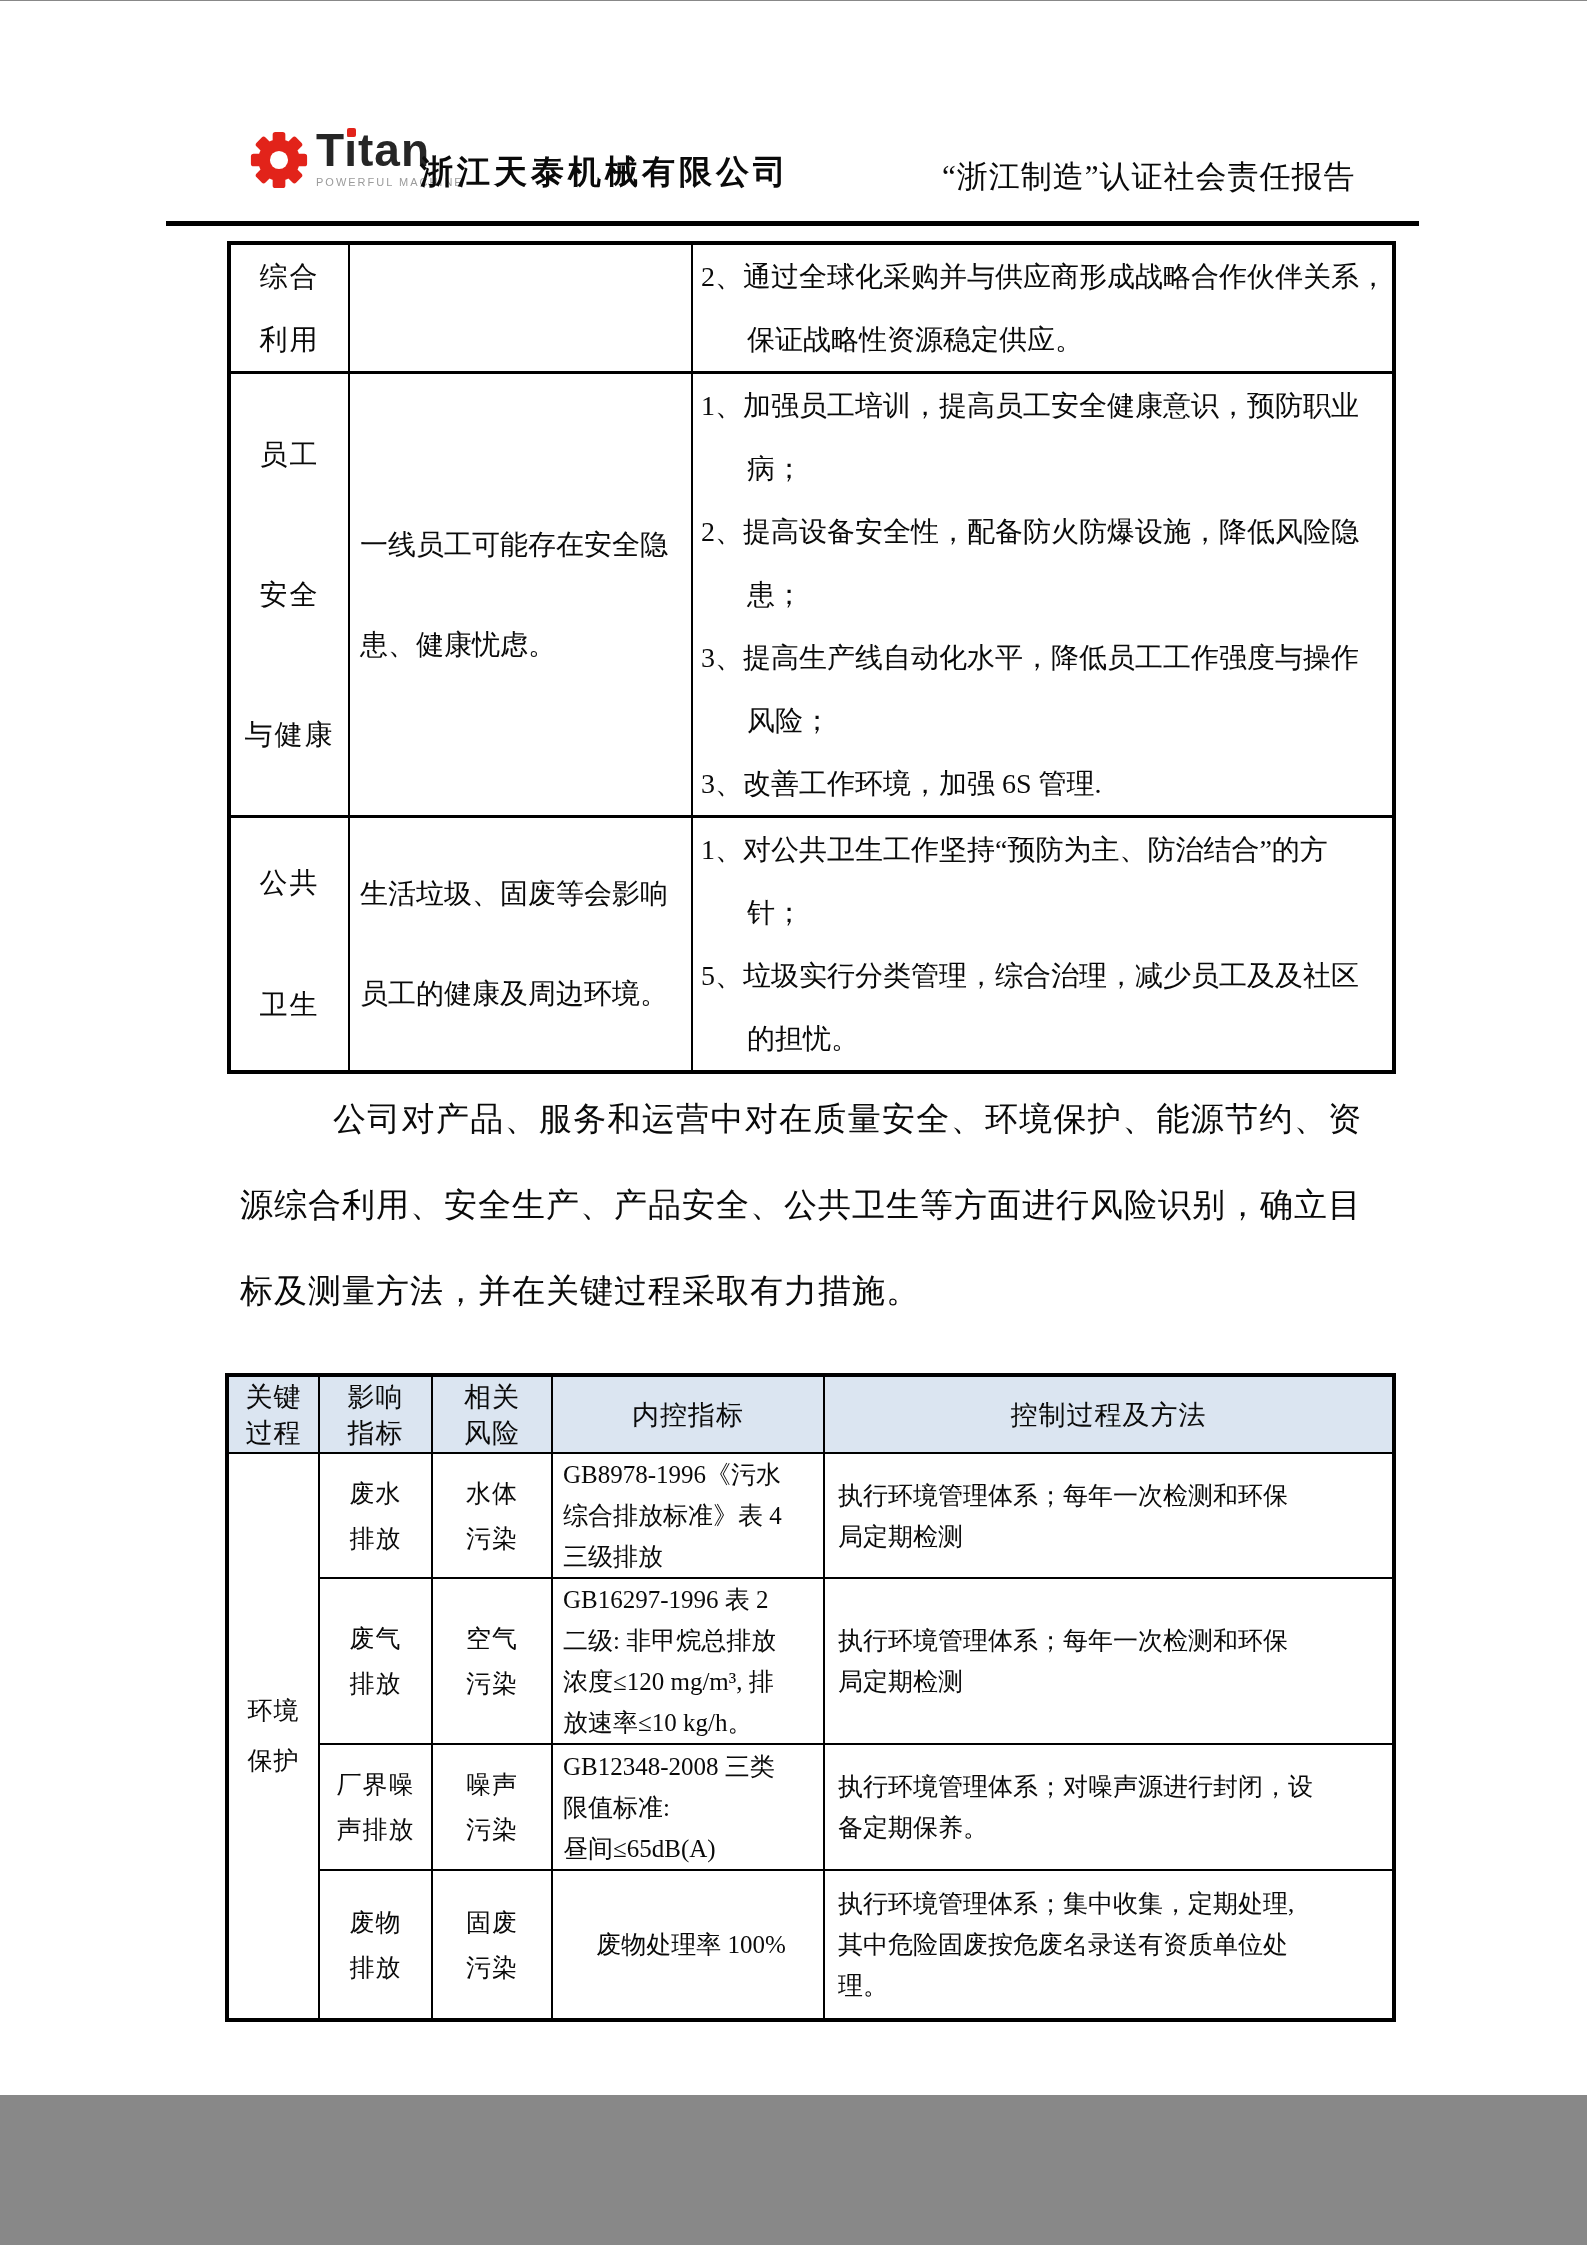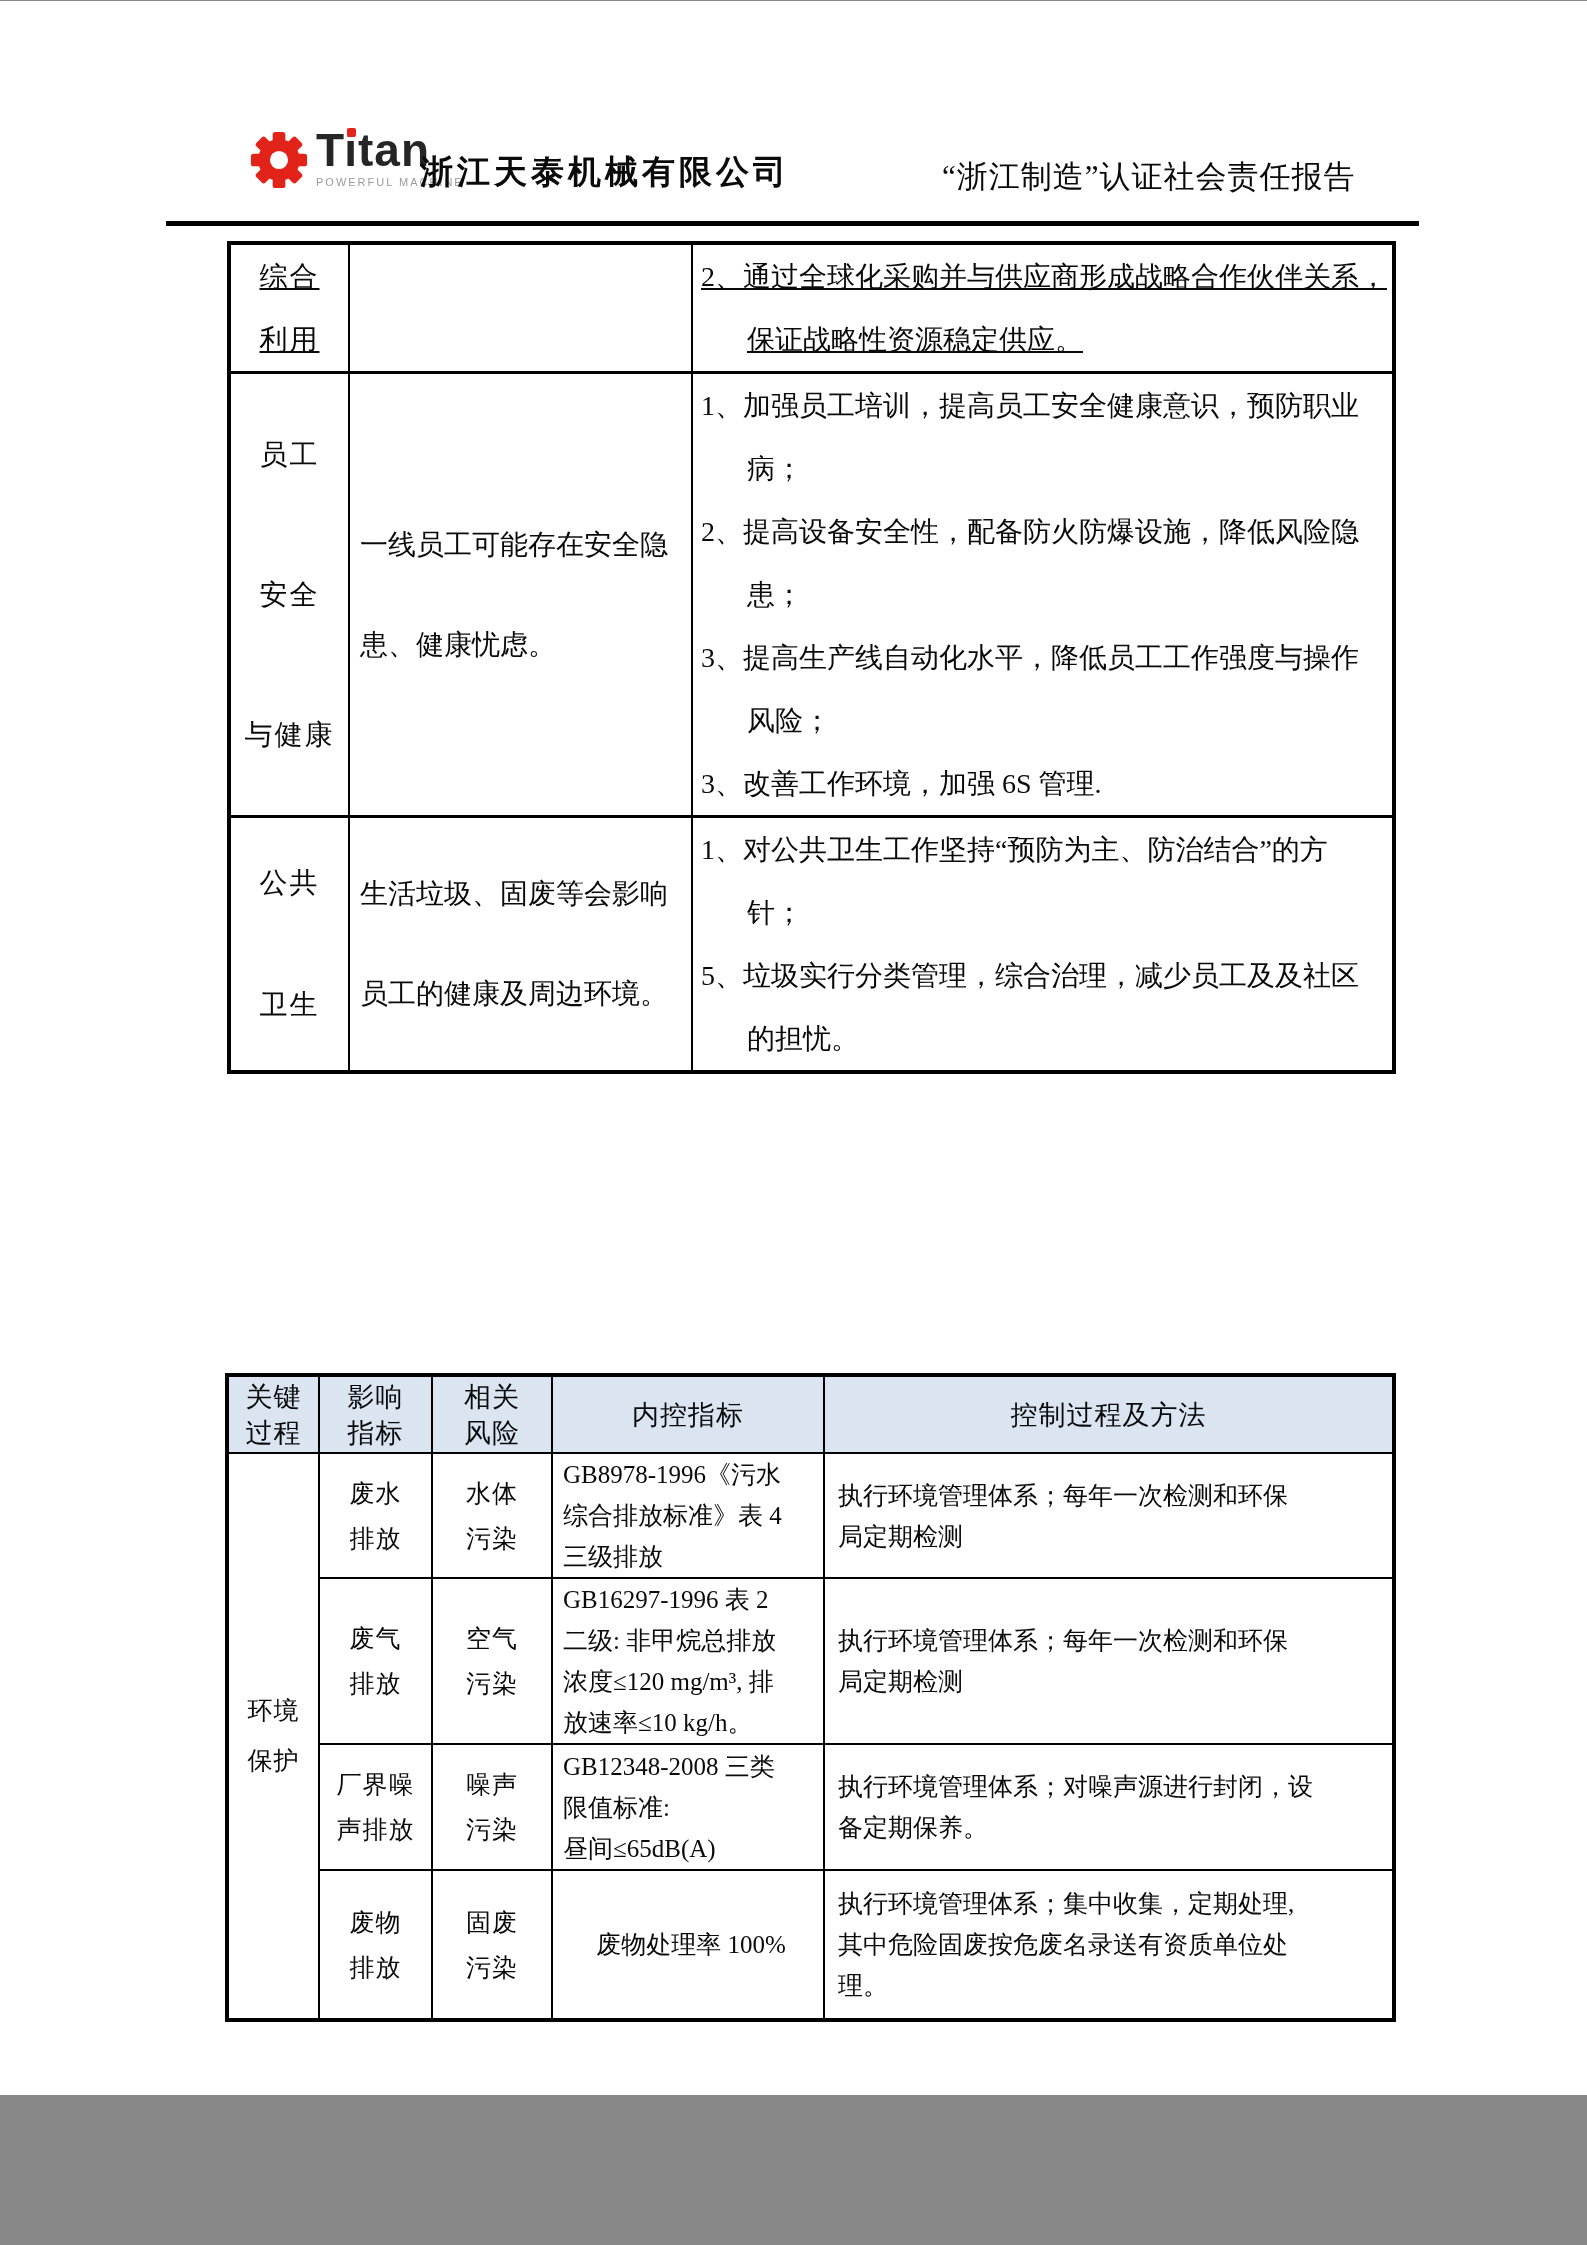--- a/index.html
+++ b/index.html
@@ -37,21 +37,21 @@
   .rule{position:absolute;left:166px;top:220px;width:1253px;height:5px;background:#000;}
 
   
   #t1{
     position:absolute;left:227px;top:240px;width:1165px;
     border-collapse:collapse;table-layout:fixed;
     border:4px solid #000;
     font-size:28px;
   }
   #t1 td{border:2px solid #000;border-top-width:3px;border-bottom-width:3px;vertical-align:middle;padding:0;}
-  #t1 tbody tr:nth-child(1){height:126px;text-decoration:underline;}
+  #t1 tbody tr:nth-child(1){height:126px;}
   #t1 tbody tr:nth-child(2){height:439px;}
   #t1 tbody tr:nth-child(3){height:250px;}
   .t1-aspect{text-align:center;letter-spacing:2px;}
   #t1 tbody tr:nth-child(1) .t1-aspect div{line-height:63px;}
   #t1 tbody tr:nth-child(2) .t1-aspect div{line-height:140px;}
   #t1 tbody tr:nth-child(3) .t1-aspect div{line-height:122px;}
   .t1-risk{padding:0 10px !important;}
   .t1-risk div{line-height:100px;text-align:left;}
   .t1-measures{padding:0 4px 0 8px !important;}
   .measure div{line-height:63px;text-align:left;}
@@ -180,20 +180,21 @@
             </div>
             <div class="measure">
               <div>5、垃圾实行分类管理，综合治理，减少员工及及社区</div>
               <div>的担忧。</div>
             </div>
           </td>
         </tr>
       </tbody>
   </table>
 
+  <div class="paragraph">公司对产品、服务和运营中对在质量安全、环境保护、能源节约、资源综合利用、安全生产、产品安全、公共卫生等方面进行风险识别，确立目标及测量方法，并在关键过程采取有力措施。</div>
 
   <table id="t2">
     <colgroup>
       <col style="width:92px">
         <col style="width:113px">
         <col style="width:120px">
         <col style="width:272px">
         <col style="width:570px">
     </colgroup>
     <thead id="t2-head">

